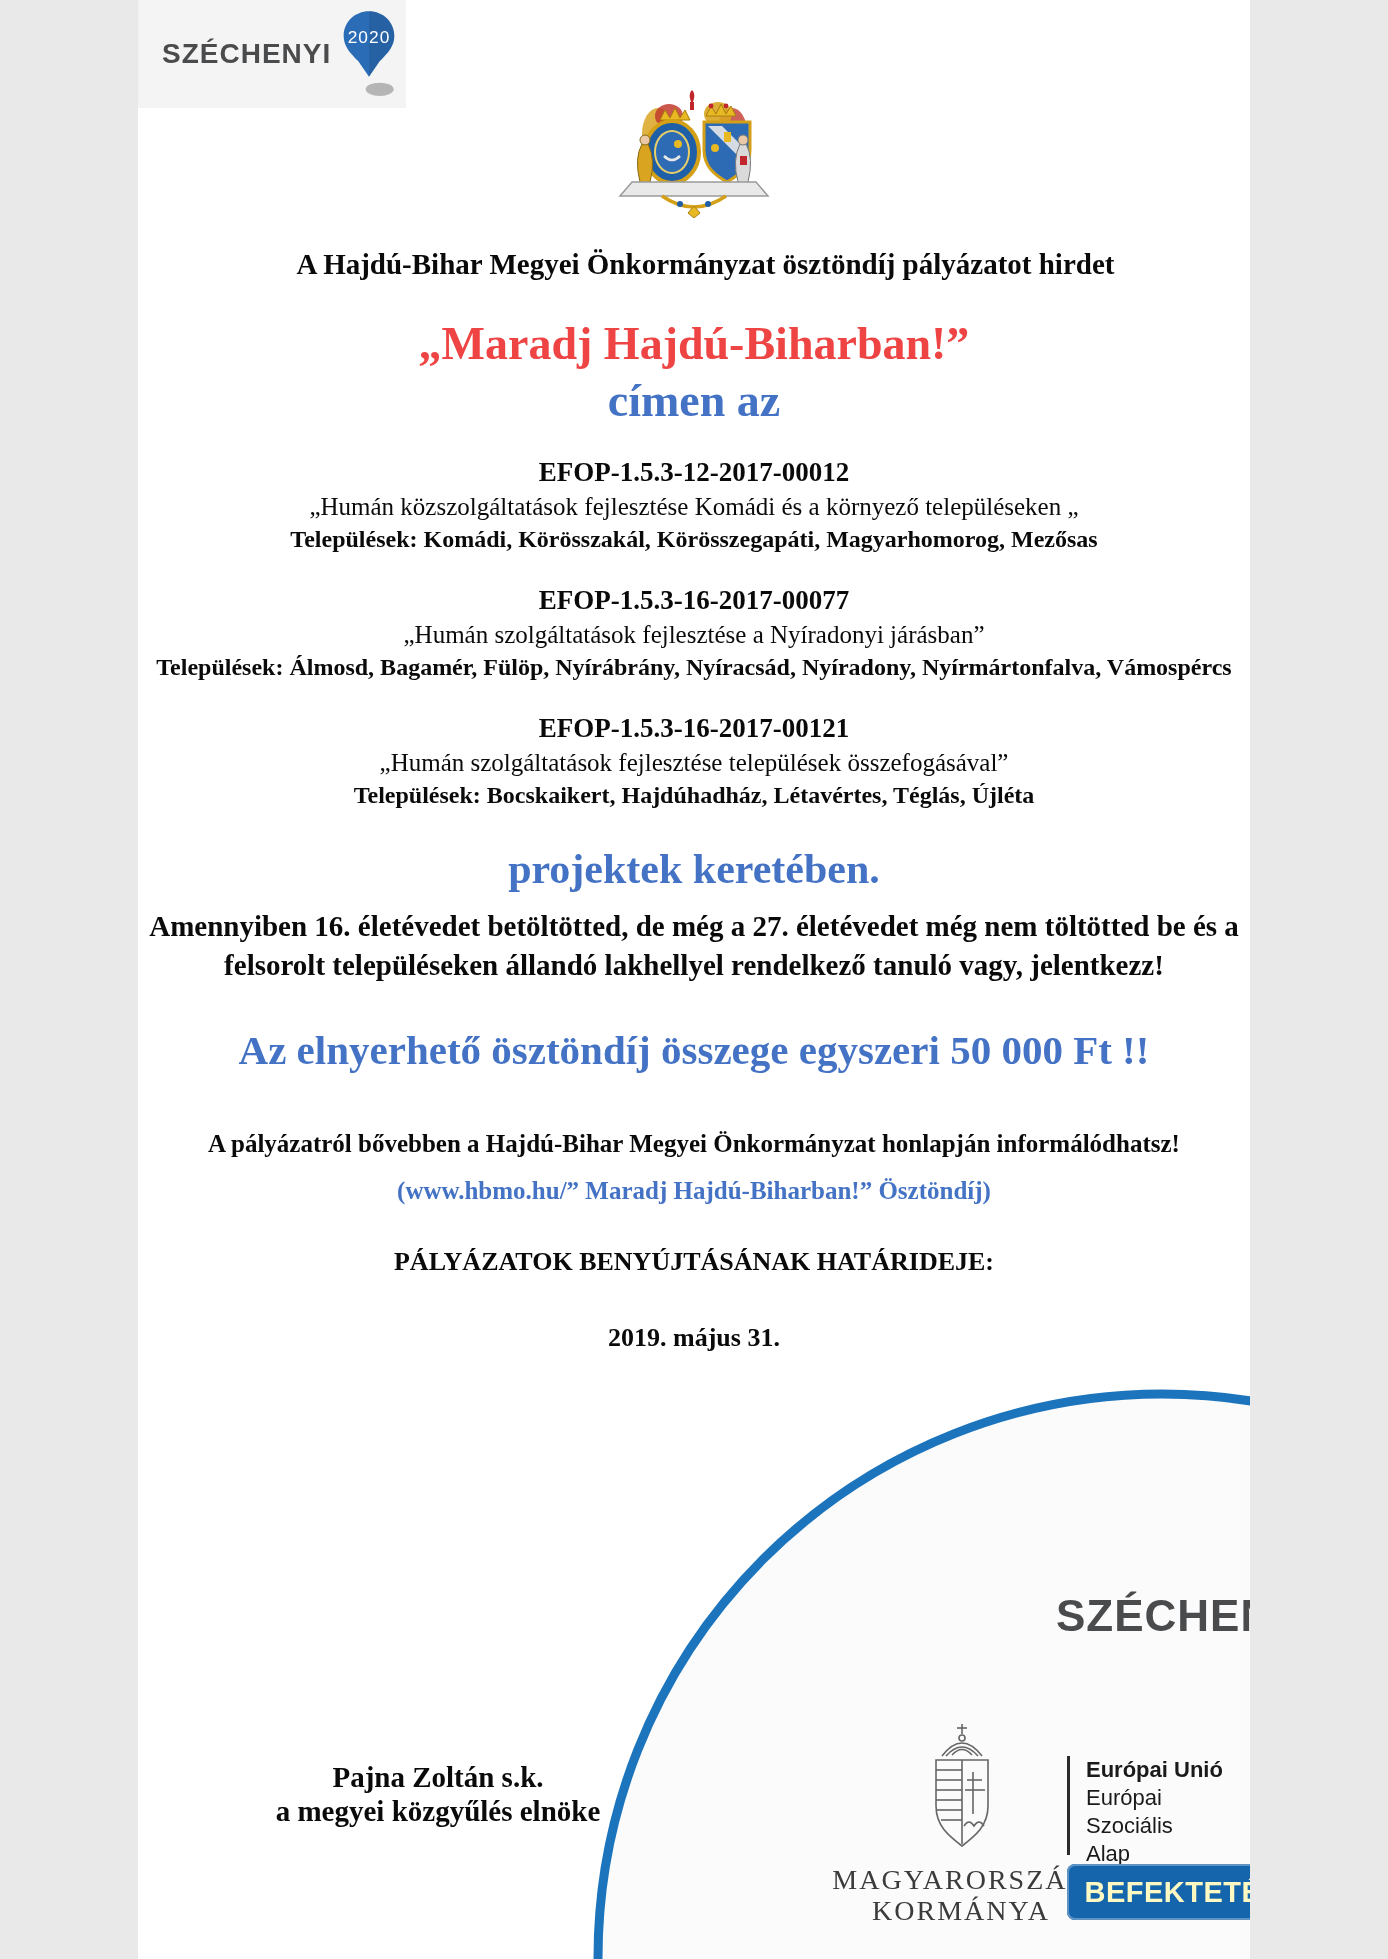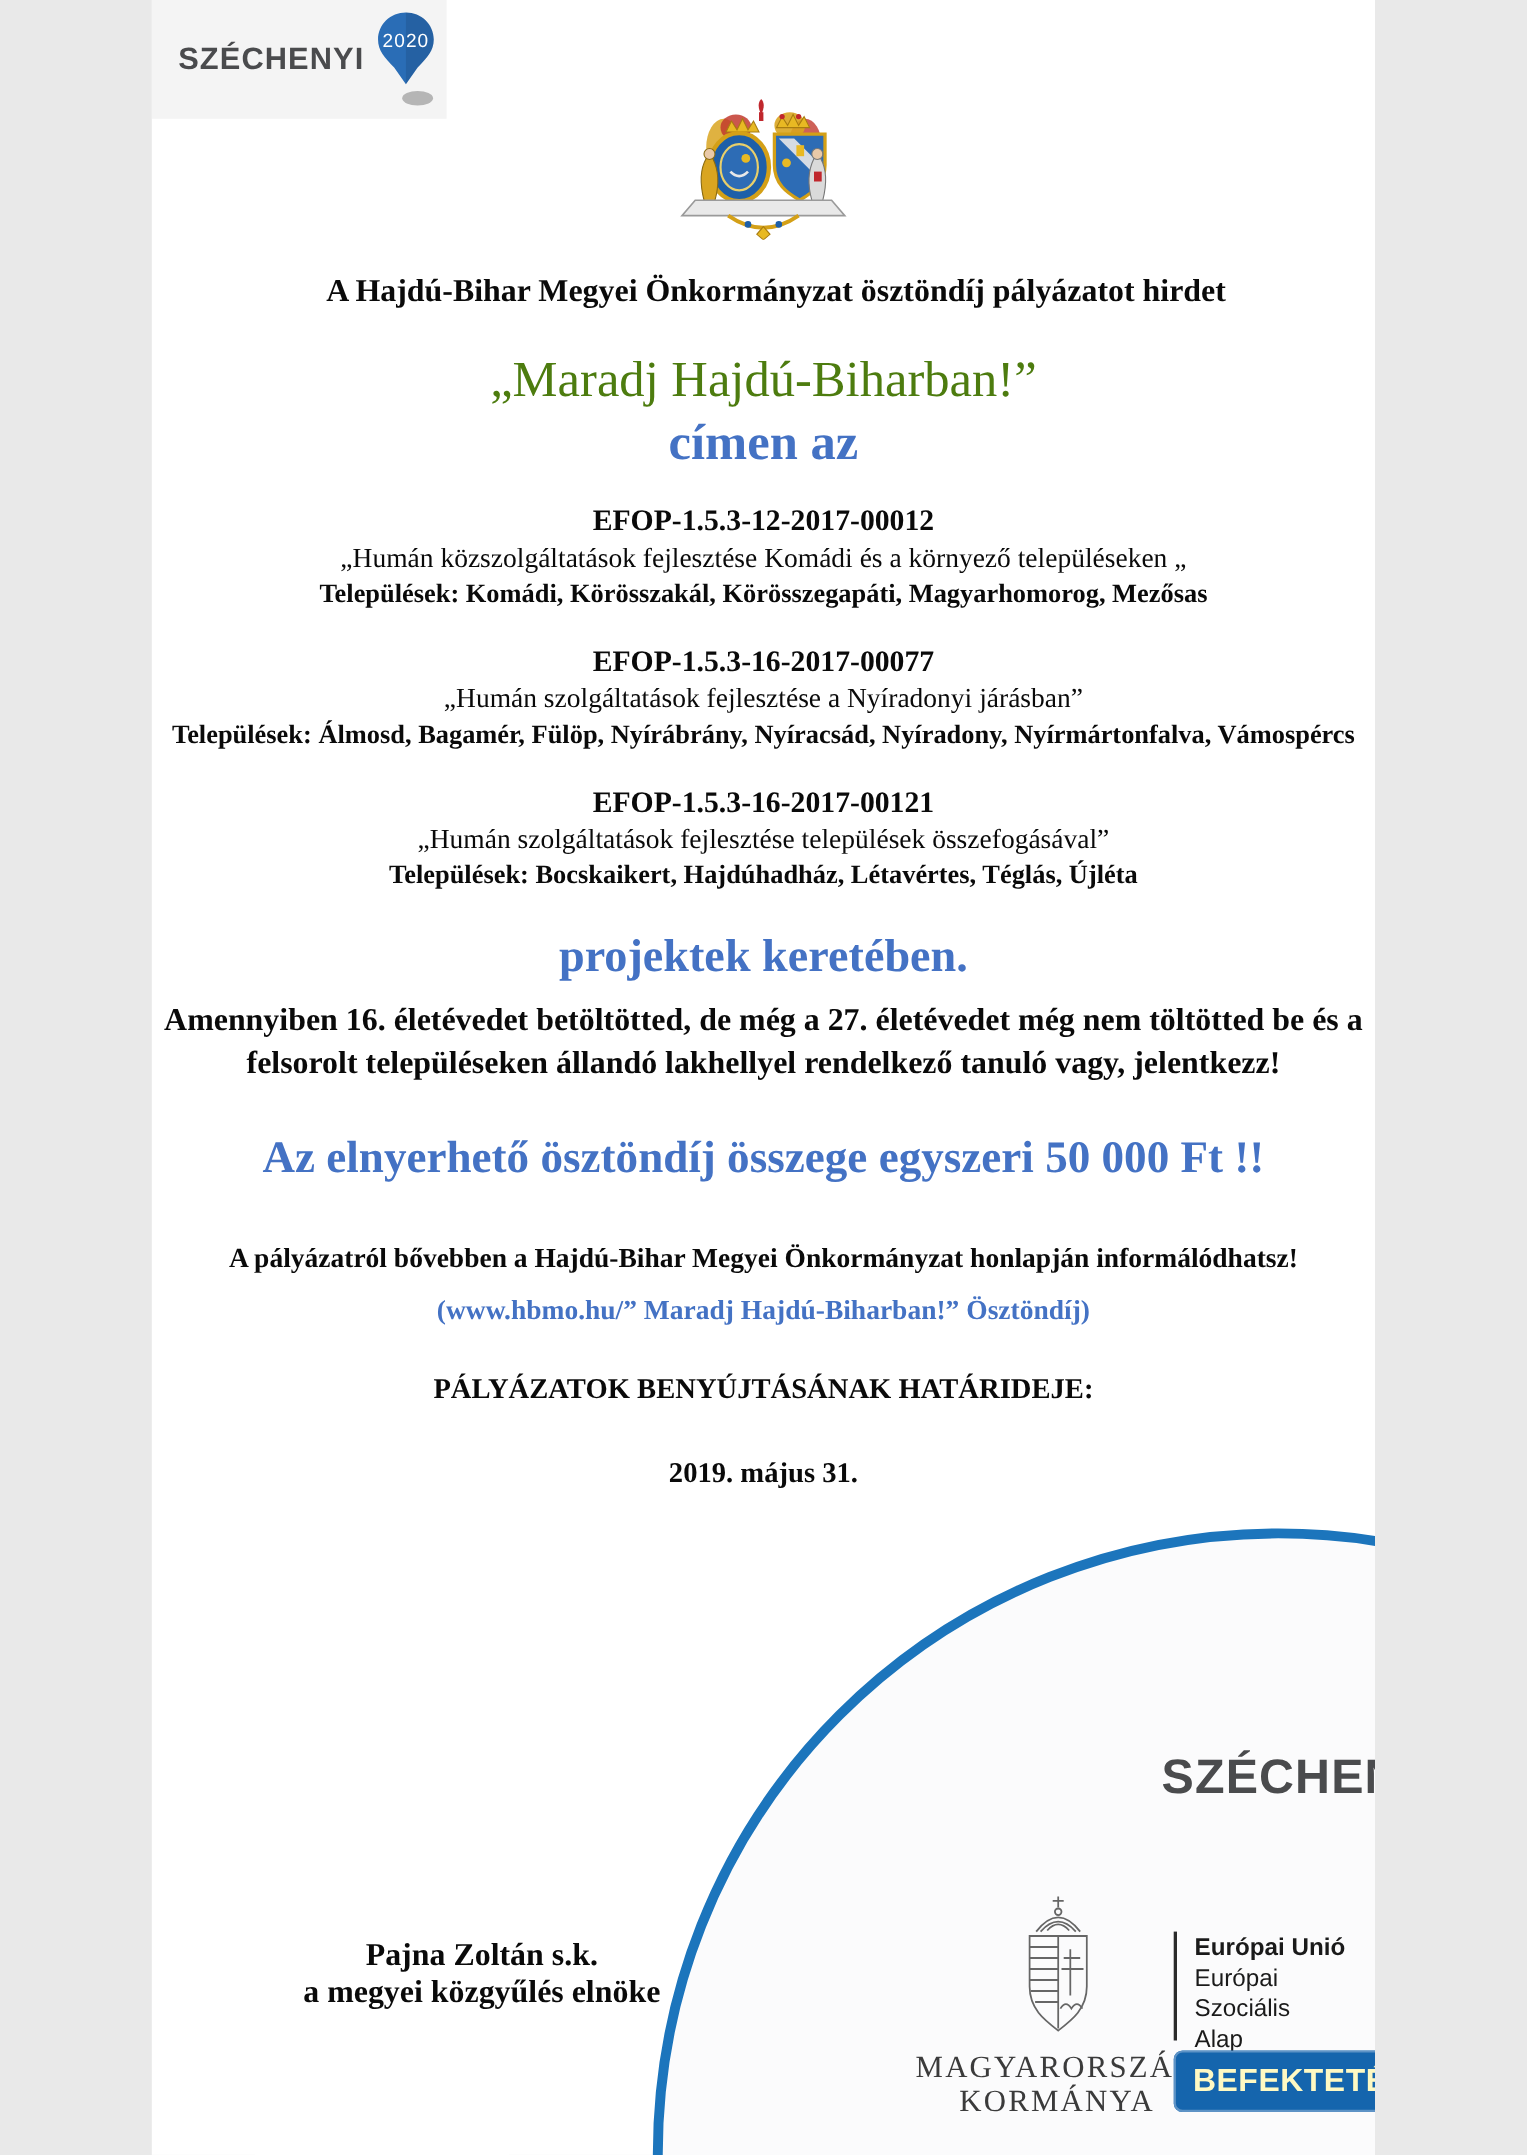--- a/index.html
+++ b/index.html
@@ -18,21 +18,21 @@
     font-family:"Liberation Sans", sans-serif; font-weight:bold;
     color:#4a4b4d; letter-spacing:1px;
   }
   .top-logo .sz-brand { font-size:28px; }
   .pin-svg { display:block; }
   
   .coa-wrap { padding-top:86px; text-align:center; }
   
   .content { text-align:center; }
   .main-title { margin:26px auto 0; font-size:29px; font-weight:bold;padding-left:23px; }
-  .campaign-title { margin:38px auto 0; font-size:46px; font-weight:normal; color:#4d7c0f; line-height:1.1; }
+  .campaign-title { margin:38px auto 0; font-size:46px; font-weight:bold; color:#ef4444; line-height:1.1; }
   .campaign-sub   { margin:4px auto 0;  font-size:46px; font-weight:bold; color:#4472c4; }
   .project { margin-top:30px; }
   .project:first-of-type { margin-top:54px; }
   .project-code { font-size:27px; font-weight:bold; }
   .project-name { font-size:25px; margin-top:5px; }
   .project-settlements { font-size:24px; font-weight:bold; margin-top:3px; max-width:1120px; margin-left:auto; margin-right:auto; line-height:1.3; }
   .projects-closing { margin-top:34px; font-size:42px; font-weight:bold; color:#4472c4; }
   .eligibility { margin:14px auto 0; max-width:1190px; font-size:29px; font-weight:bold; line-height:1.33; }
   .amount { margin-top:42px; font-size:41px; font-weight:bold; color:#4472c4; }
   .info { margin-top:56px; font-size:25px; font-weight:bold; }

